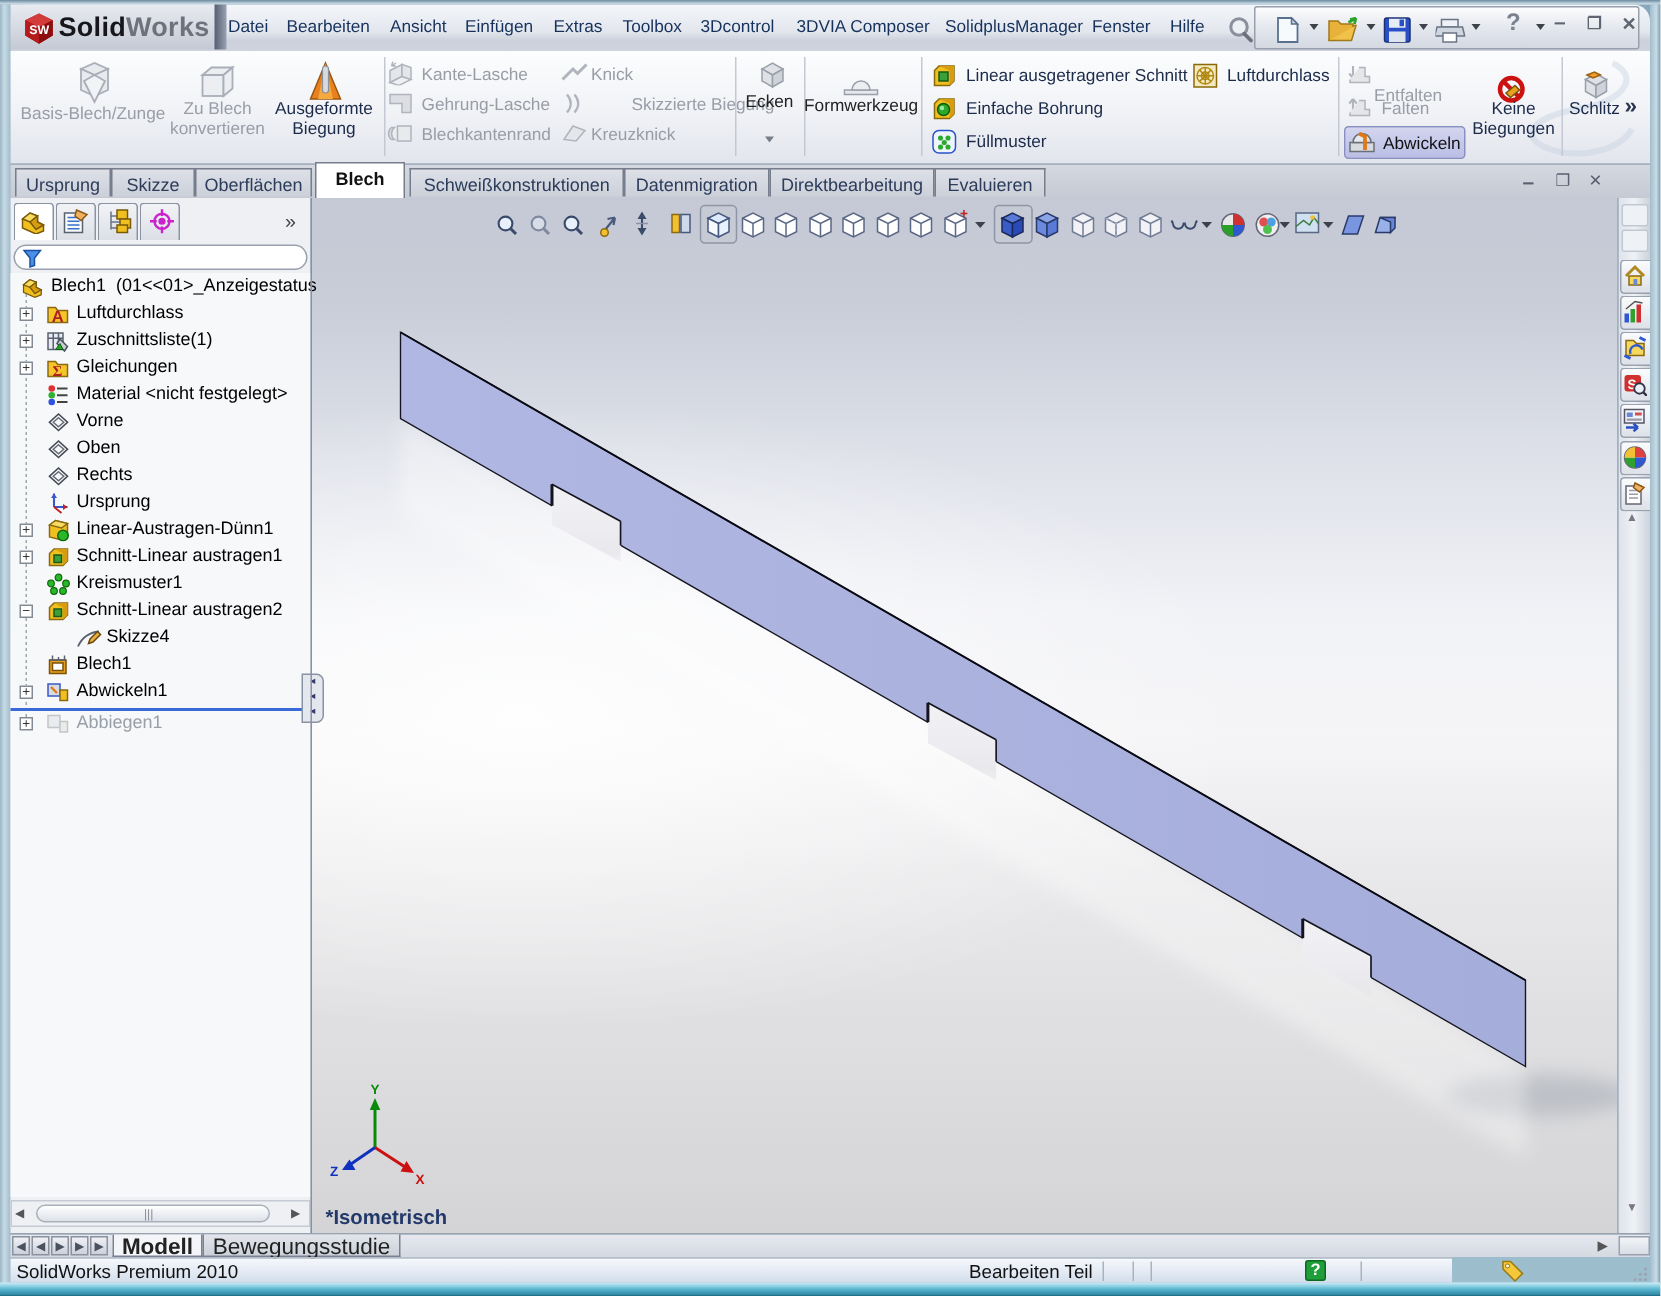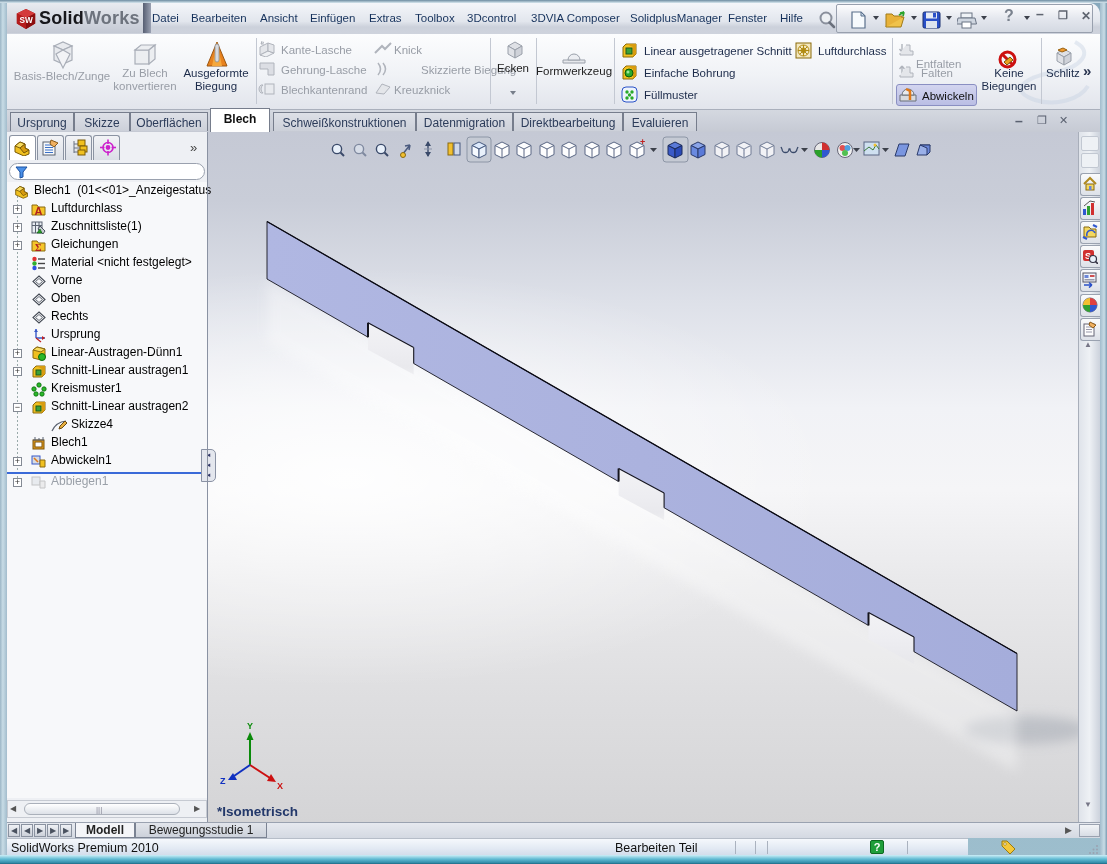--- a/index.html
+++ b/index.html
@@ -49,21 +49,21 @@
 
 #vp{left:208px;top:132px;width:870px;height:690px;background:
  radial-gradient(ellipse 700px 300px at 16% 50%,rgba(255,255,255,.9),rgba(255,255,255,0) 70%),
  linear-gradient(180deg,#c5c9d5 0%,#c9cdd8 10%,#dee1e9 25%,#f1f2f6 40%,#f5f5f7 52%,#e9e9eb 65%,#dedee0 82%,#d7d7d9 95%,#d4d4d6 100%);}
 
 #tpane{left:1078px;top:132px;width:22px;height:690px;background:linear-gradient(90deg,#dfe3ea,#eef1f5 50%,#ccd2dc);border-left:1px solid #a8aeba;}
 .tpbtn{left:1px;width:20px;height:23px;border:1px solid #9aa2b0;border-right:none;border-radius:3px 0 0 3px;background:linear-gradient(180deg,#fafbfc,#dde1e8);}
 
 #mtabs{left:7px;top:822px;width:1093px;height:16px;background:linear-gradient(180deg,#e6e9ef,#d4d9e2);border-top:1px solid #9aa2b0;}
 .navb{top:1px;width:12px;height:13px;border:1px solid #8a92a0;background:linear-gradient(180deg,#eff1f5,#ccd1da);color:#4a5260;font-size:8px;text-align:center;line-height:12px;}
-.mtab{top:0;height:15px;font-size:12px;text-align:center;border:1px solid #7a8292;border-top:none;background:linear-gradient(180deg,#e2e5eb,#ccd1da);color:#222;}
+.mtab{top:0;height:15px;font-size:15px;text-align:center;border:1px solid #7a8292;border-top:none;background:linear-gradient(180deg,#e2e5eb,#ccd1da);color:#222;}
 .mtab.active{background:#f4f5f8;font-weight:bold;}
 
 #sbar{left:7px;top:838px;width:961px;height:17px;background:linear-gradient(180deg,#f5f8fc 0%,#e2e9f3 60%,#d3ddeb 100%);border-top:1px solid #b6bdc8;font-size:12.5px;color:#111;}
 .vsep{top:2px;width:1px;height:13px;background:#aab2bf;}
 </style>
 </head>
 <body>
 <div id="win">
   <div class="abs" id="topborder"></div>
   <div class="abs" id="leftborder"></div>
@@ -695,21 +695,21 @@
     <div class="abs navb" style="left:40px">▶</div>
     <div class="abs navb" style="left:53px">▶</div>
     <div class="abs mtab active" style="left:68px;width:60px;">Modell</div>
     <div class="abs mtab" style="left:128px;width:132px;">Bewegungsstudie 1</div>
     <div class="abs" style="left:1058px;top:2px;font-size:9px;color:#555;">▶</div>
     <div class="abs" style="left:1072px;top:1px;width:21px;height:13px;border:1px solid #9aa2b0;background:linear-gradient(180deg,#f2f4f7,#d8dde5);"></div>
   </div>
 
   <div class="abs" id="sbar">
     <div class="abs" style="left:4px;top:2px;">SolidWorks Premium 2010</div>
-    <div class="abs" style="left:608px;top:2px;">Bearbeiten Teil</div>
+    <div class="abs" style="left:639px;top:2px;">Bearbeiten Teil</div>
     <div class="abs vsep" style="left:728px"></div>
     <div class="abs vsep" style="left:748px"></div>
     <div class="abs vsep" style="left:760px"></div>
     <div class="abs" style="left:863px;top:1px;width:14px;height:14px;background:#1f9e3a;border:1px solid #0c6a20;border-radius:2px;color:#fff;font-size:11px;font-weight:bold;text-align:center;line-height:13px;">?</div>
     <div class="abs vsep" style="left:900px"></div>
     <svg class="abs" style="left:1082px;top:5px" width="10" height="10" viewBox="0 0 10 10">
         <g fill="#9aa2b0">
           <circle cx="8" cy="2" r="1"></circle>
           <circle cx="8" cy="5.5" r="1"></circle>
           <circle cx="8" cy="9" r="1"></circle>

